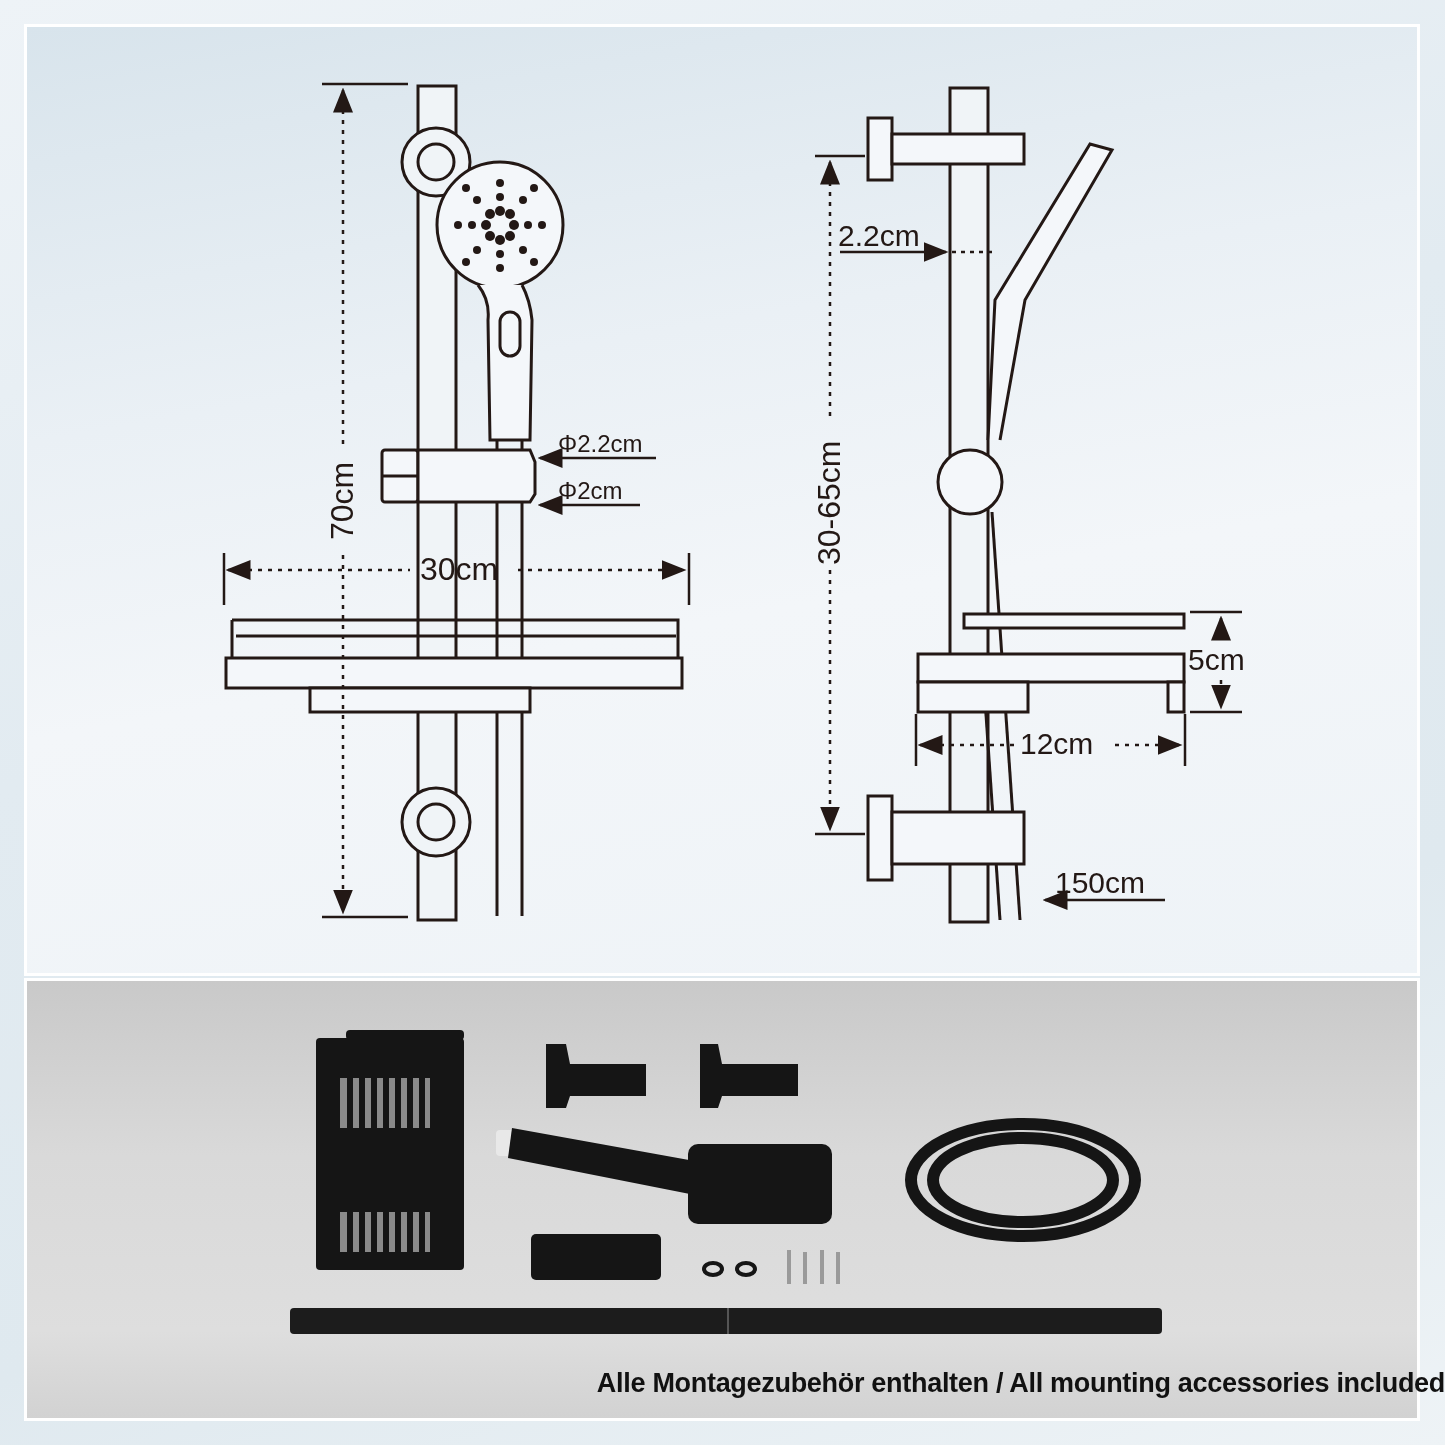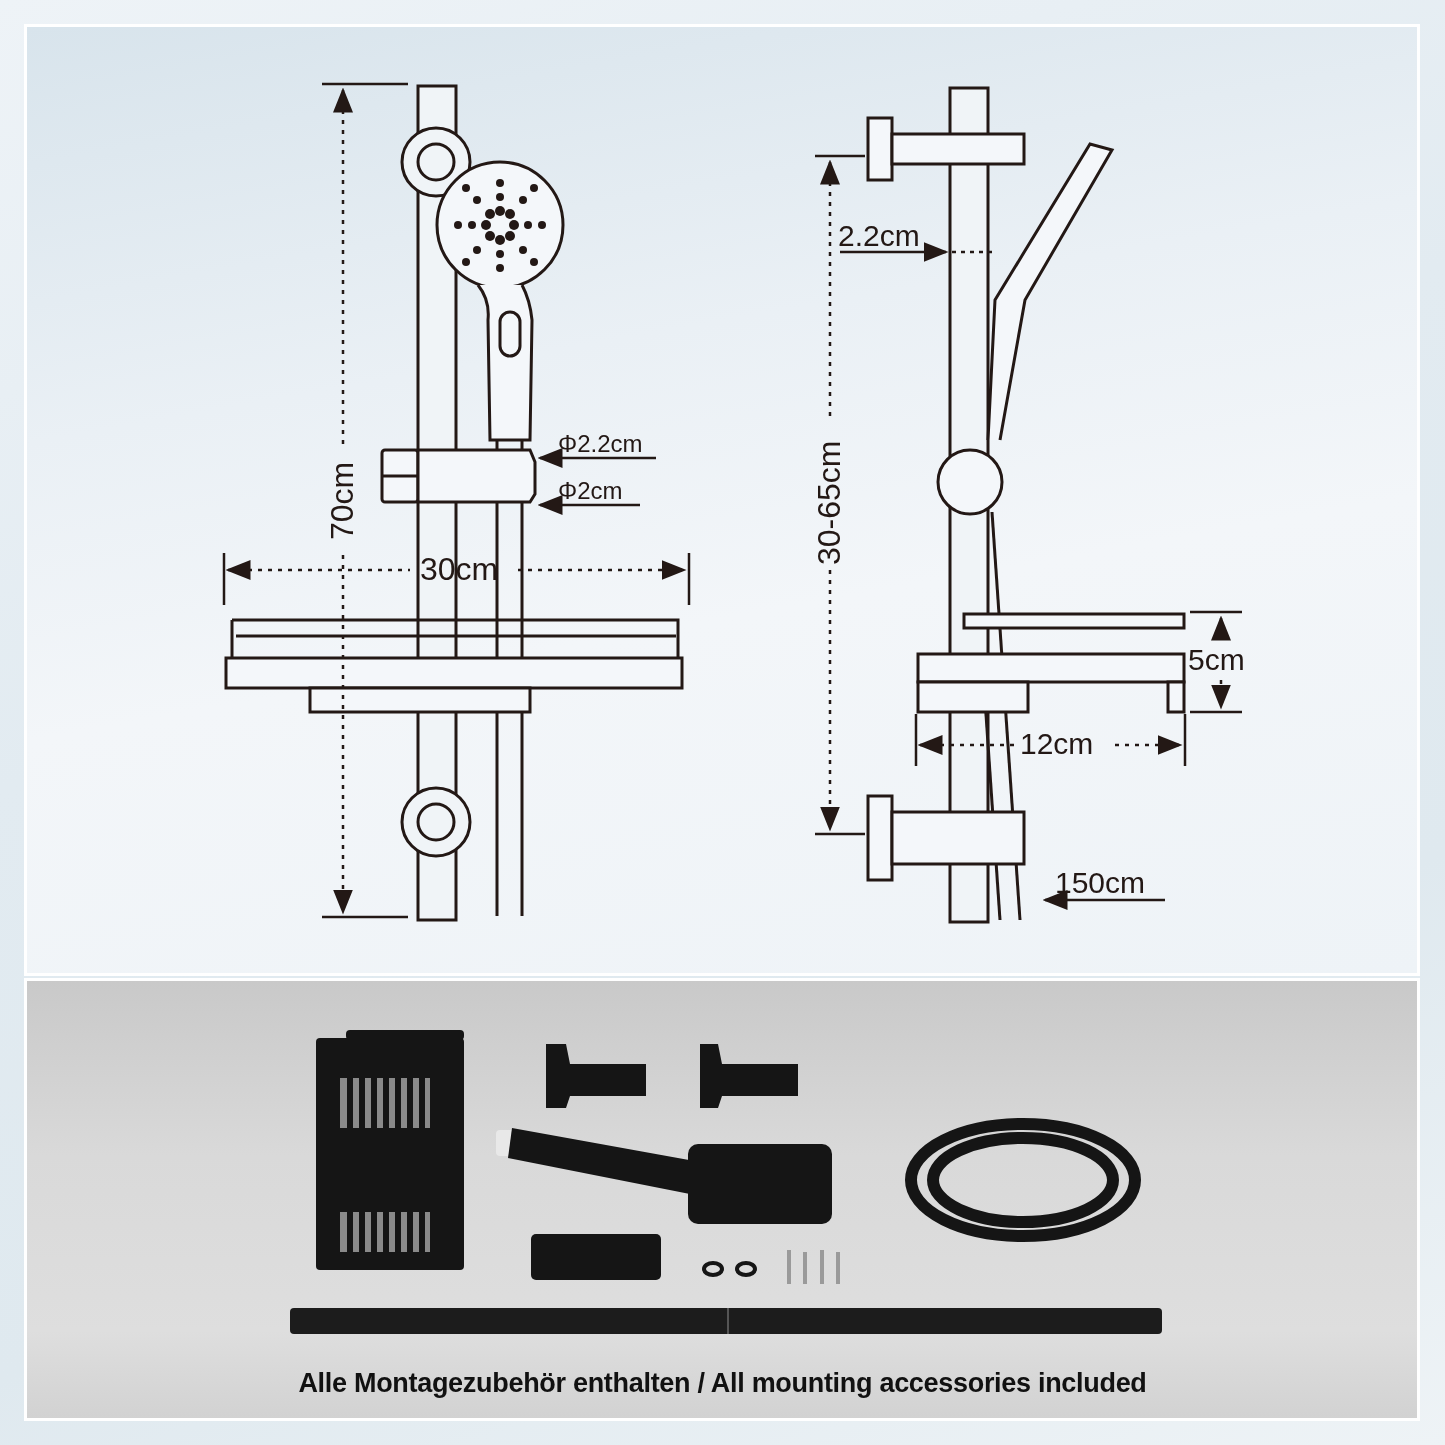--- a/index.html
+++ b/index.html
@@ -7,21 +7,21 @@
     background:linear-gradient(160deg,#eef3f7 0%,#e2ebf1 40%,#dfe9ef 70%,#eef3f6 100%);
     font-family:"Liberation Sans",sans-serif;}
   .panel-top{position:absolute;left:24px;top:24px;width:1396px;height:952px;
     background:linear-gradient(170deg,#d8e4ec 0%,#eaf0f5 35%,#f3f6f9 60%,#eef3f7 100%);
     border:3px solid #ffffff;box-sizing:border-box;}
   .panel-bottom{position:absolute;left:24px;top:978px;width:1396px;height:443px;
     background:linear-gradient(180deg,#c9c9c9 0%,#d9d9d9 40%,#dedede 80%,#d2d2d2 100%);
     border:3px solid #ffffff;box-sizing:border-box;}
   svg{position:absolute;left:0;top:0;}
   .dim{font-family:"Liberation Sans",sans-serif;fill:#231815;}
-  .caption{position:absolute;left:0;top:1368px;width:1445px;text-align:center;
+  .caption{position:absolute;left:0;top:1368px;width:1445px;text-align:right;
     font-family:"Liberation Sans",sans-serif;font-weight:bold;font-size:27px;color:#111;
     letter-spacing:-0.3px;}
 </style>
 </head>
 <body>
 
 <div class="panel-top"></div>
 <div class="panel-bottom"></div>
 
 <svg width="1445" height="1445" viewBox="0 0 1445 1445">

